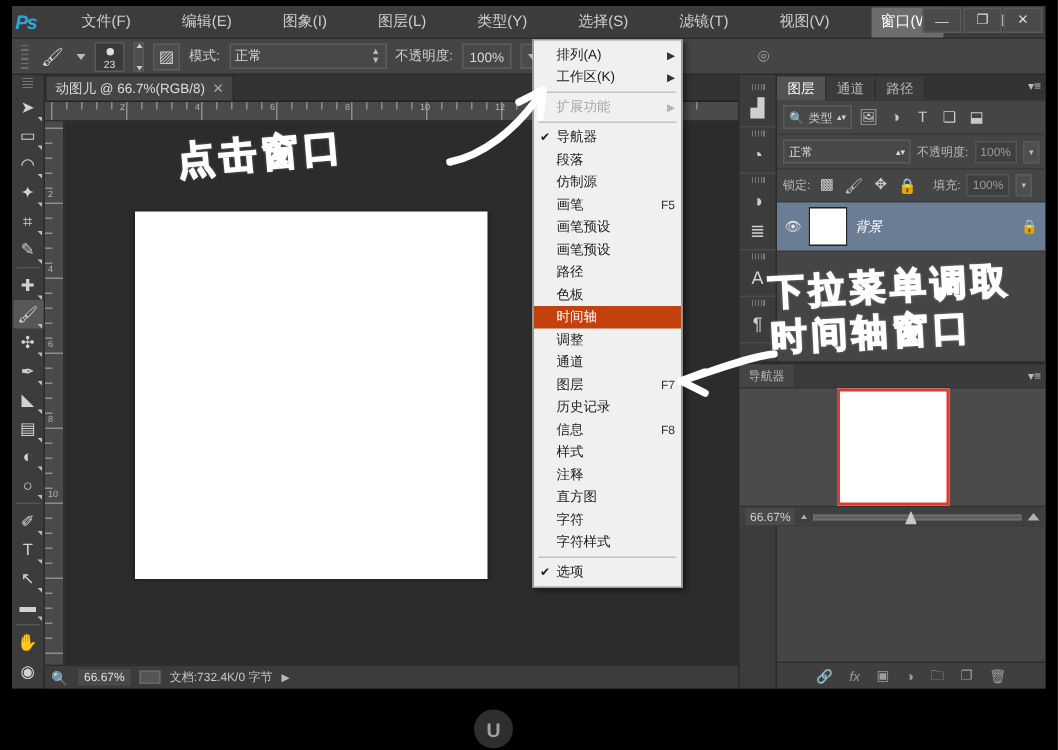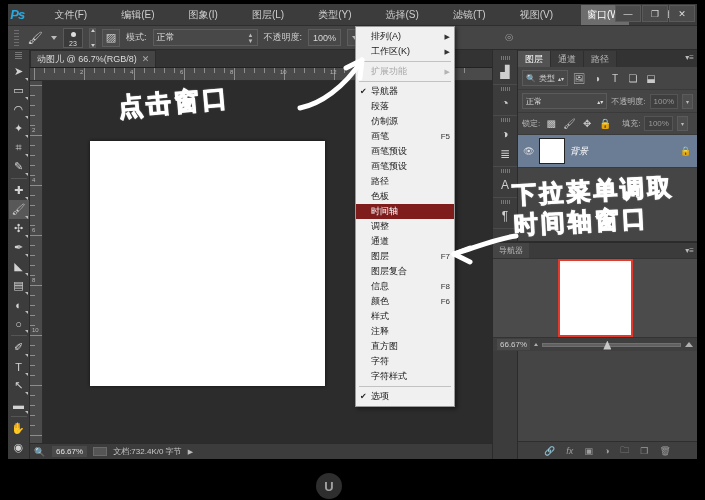--- a/index.html
+++ b/index.html
@@ -179,21 +179,21 @@
     padding:2px 0; box-shadow:2px 2px 4px rgba(0,0,0,.45);
     font-size:9px; color:#1a1a1a;
   }
   .mrow{display:flex;align-items:center;height:15px;padding:0 4px;position:relative;}
   .mrow .chk{width:11px;font-size:8px;color:#222;}
   .mrow .txt{flex:1;white-space:nowrap;}
   .mrow .acc{color:#333;font-size:8px;padding-left:6px;}
   .mrow .sub{font-size:7px;color:#333;}
   .mrow.dis .txt{color:#a6a6a6;}
   .mrow.dis .sub{color:#b4b4b4;}
-  .mrow.hl{background:#7f1d1d;color:#fff;}
+  .mrow.hl{background:#c2410c;color:#fff;}
   .mrow.hl .txt{color:#fff;}
   .msep{height:1px;background:#c2c2c2;margin:2px 3px;}
 
   
   .anno{position:absolute;color:#fff;font-weight:bold;z-index:60;pointer-events:none;}
   .anno-text{
     font-size:25px; letter-spacing:3px;
     font-family:"DejaVu Sans","Liberation Sans",sans-serif;
     -webkit-text-stroke:1px #fff;
     text-shadow:0 0 2px rgba(255,255,255,.65);
@@ -637,31 +637,26 @@
         <span class="chk"></span>
         <span class="txt">通道</span>
       </div>
       <div class="mrow">
         <span class="chk"></span>
         <span class="txt">图层</span>
         <span class="acc">F7</span>
       </div>
       <div class="mrow">
         <span class="chk"></span>
-        <span class="txt">图层复合</span>
+        <span class="txt">历史记录</span>
       </div>
       <div class="mrow">
         <span class="chk"></span>
         <span class="txt">信息</span>
         <span class="acc">F8</span>
-      </div>
-      <div class="mrow">
-        <span class="chk"></span>
-        <span class="txt">颜色</span>
-        <span class="acc">F6</span>
       </div>
       <div class="mrow">
         <span class="chk"></span>
         <span class="txt">样式</span>
       </div>
       <div class="mrow">
         <span class="chk"></span>
         <span class="txt">注释</span>
       </div>
       <div class="mrow">

